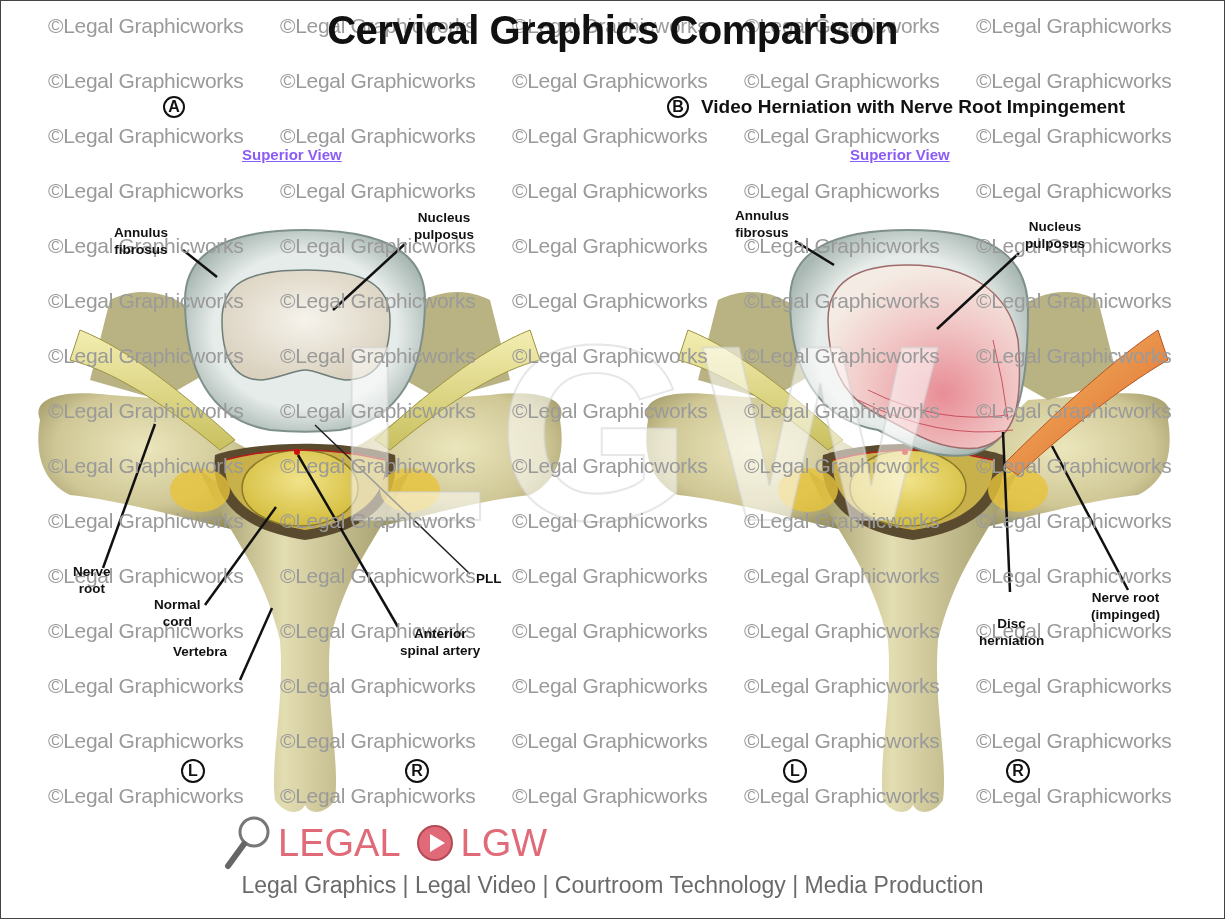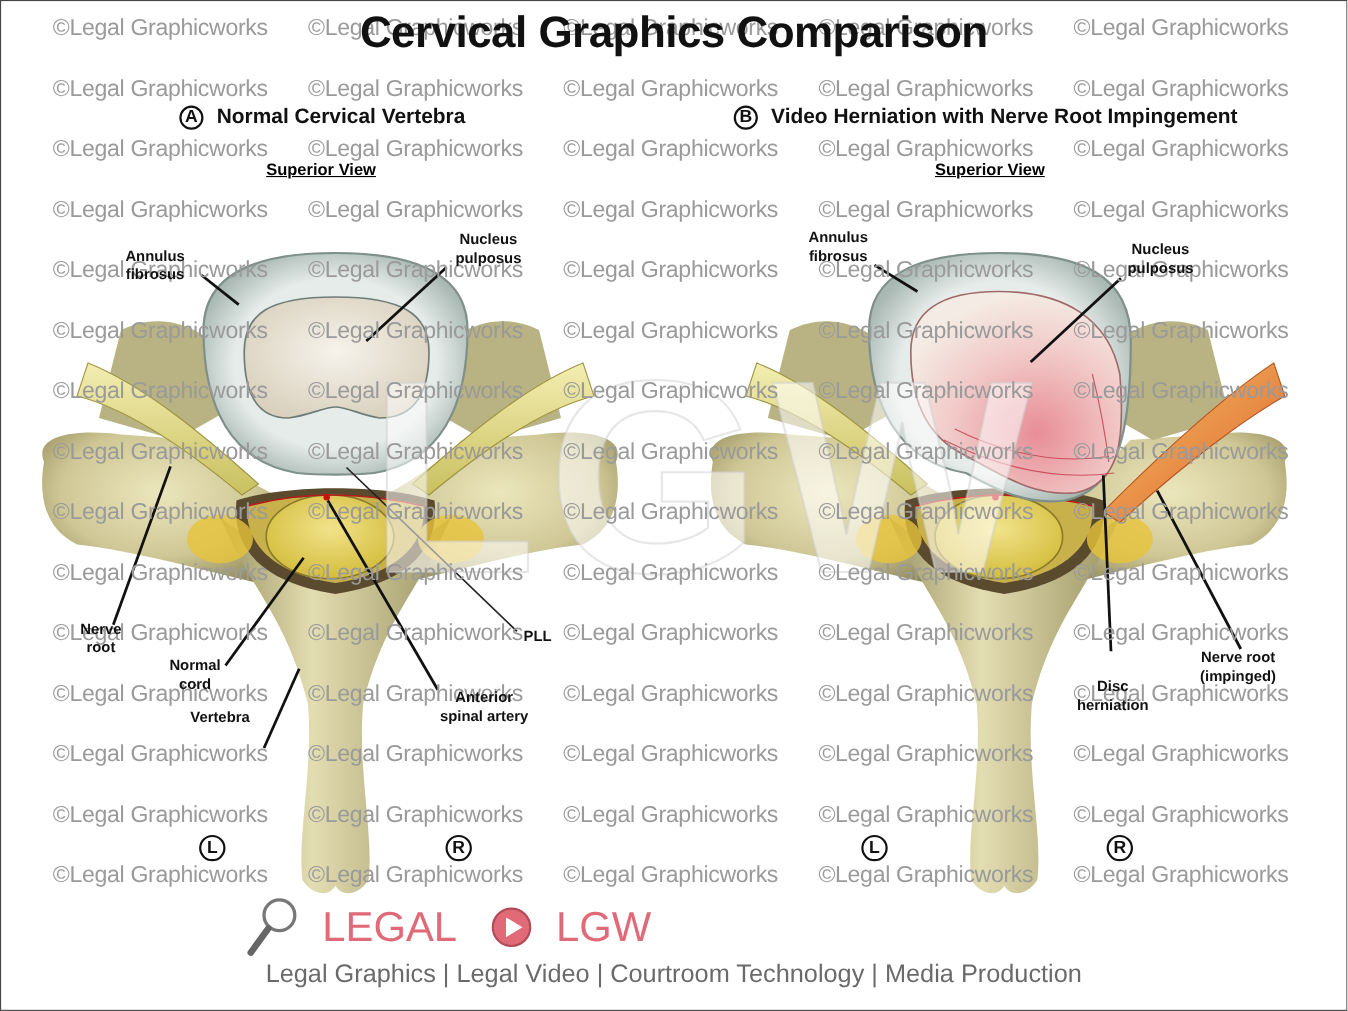--- a/index.html
+++ b/index.html
@@ -3,25 +3,25 @@
 <meta charset="utf-8">
 <style>
   html,body{margin:0;padding:0;background:#fff;}
   body{width:1225px;height:919px;position:relative;overflow:hidden;font-family:"DejaVu Sans",sans-serif;}
   .frame{position:absolute;left:0;top:0;width:1223px;height:917px;border:1px solid #444;box-sizing:content-box;}
   .wm-grid{position:absolute;left:0;top:0;width:1225px;height:919px;pointer-events:none;}
   .wm{position:absolute;font-family:"Liberation Sans",sans-serif;font-size:21px;color:#9a9a9a;white-space:nowrap;letter-spacing:-0.3px;}
   .title{position:absolute;left:0;width:1225px;top:8px;text-align:center;font-family:"Liberation Sans",sans-serif;font-weight:bold;font-size:40px;color:#111;letter-spacing:-0.5px;}
   .panel-title{position:absolute;top:96px;font-family:"Liberation Sans",sans-serif;font-weight:bold;font-size:19px;color:#111;white-space:nowrap;display:flex;align-items:center;}
   .circ{display:inline-flex;align-items:center;justify-content:center;width:22px;height:22px;border:2px solid #111;border-radius:50%;font-size:16px;margin-right:12px;box-sizing:border-box;}
-  .sub{position:absolute;top:146px;font-family:"Liberation Sans",sans-serif;font-weight:bold;font-size:15px;text-decoration:underline;color:#000000;}
+  .sub{position:absolute;top:146px;font-family:"Liberation Sans",sans-serif;font-weight:bold;font-size:15px;text-decoration:underline;color:#8b5cf6;}
   .label{position:absolute;font-family:"Liberation Sans",sans-serif;font-weight:bold;font-size:13.5px;color:#111;line-height:17px;text-align:center;white-space:nowrap;}
   .side{position:absolute;width:24px;height:24px;border:2px solid #111;border-radius:50%;box-sizing:border-box;font-family:"Liberation Sans",sans-serif;font-weight:bold;font-size:16px;display:flex;align-items:center;justify-content:center;color:#111;background:rgba(255,255,255,0.6);}
   .art{position:absolute;left:0;top:0;}
-  .logo{position:absolute;top:814px;left:222px;display:flex;align-items:center;font-family:"Liberation Sans",sans-serif;font-size:38px;white-space:nowrap;gap:15px;}
+  .logo{position:absolute;top:814px;left:222px;display:flex;align-items:center;font-family:"Liberation Sans",sans-serif;font-size:38px;white-space:nowrap;}
   .logo .red{color:#e06a78;}
   .logo .grey{color:#6d6d6d;}
   .tagline{position:absolute;top:872px;left:0;width:1225px;text-align:center;font-family:"Liberation Sans",sans-serif;font-size:23px;color:#6a6a6a;}
 </style>
 </head>
 <body>
 
 <div class="frame"></div>
 
 <svg class="art" width="1225" height="919">
@@ -195,21 +195,20 @@
     <div class="wm" style="left: 280px; top: 784px;">©Legal Graphicworks</div>
     <div class="wm" style="left: 512px; top: 784px;">©Legal Graphicworks</div>
     <div class="wm" style="left: 744px; top: 784px;">©Legal Graphicworks</div>
     <div class="wm" style="left: 976px; top: 784px;">©Legal Graphicworks</div>
   </div>
 
 <div class="title">Cervical Graphics Comparison</div>
 
 <div class="panel-title" style="left:163px;">
   <span class="circ">A</span>
-  <span>Normal Cervical Vertebra</span>
 </div>
 <div class="sub" style="left:242px;">Superior View</div>
 
 <div class="panel-title" style="left:667px;">
   <span class="circ">B</span>
   <span>Video Herniation with Nerve Root Impingement</span>
 </div>
 <div class="sub" style="left:850px;">Superior View</div>
 
 <div class="label ml" style="left: 114px; top: 224px; white-space: pre;">Annulus

